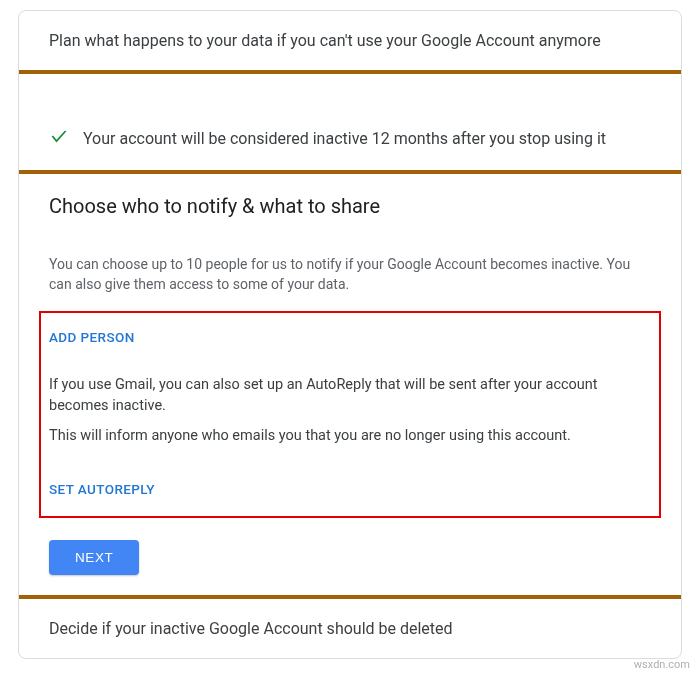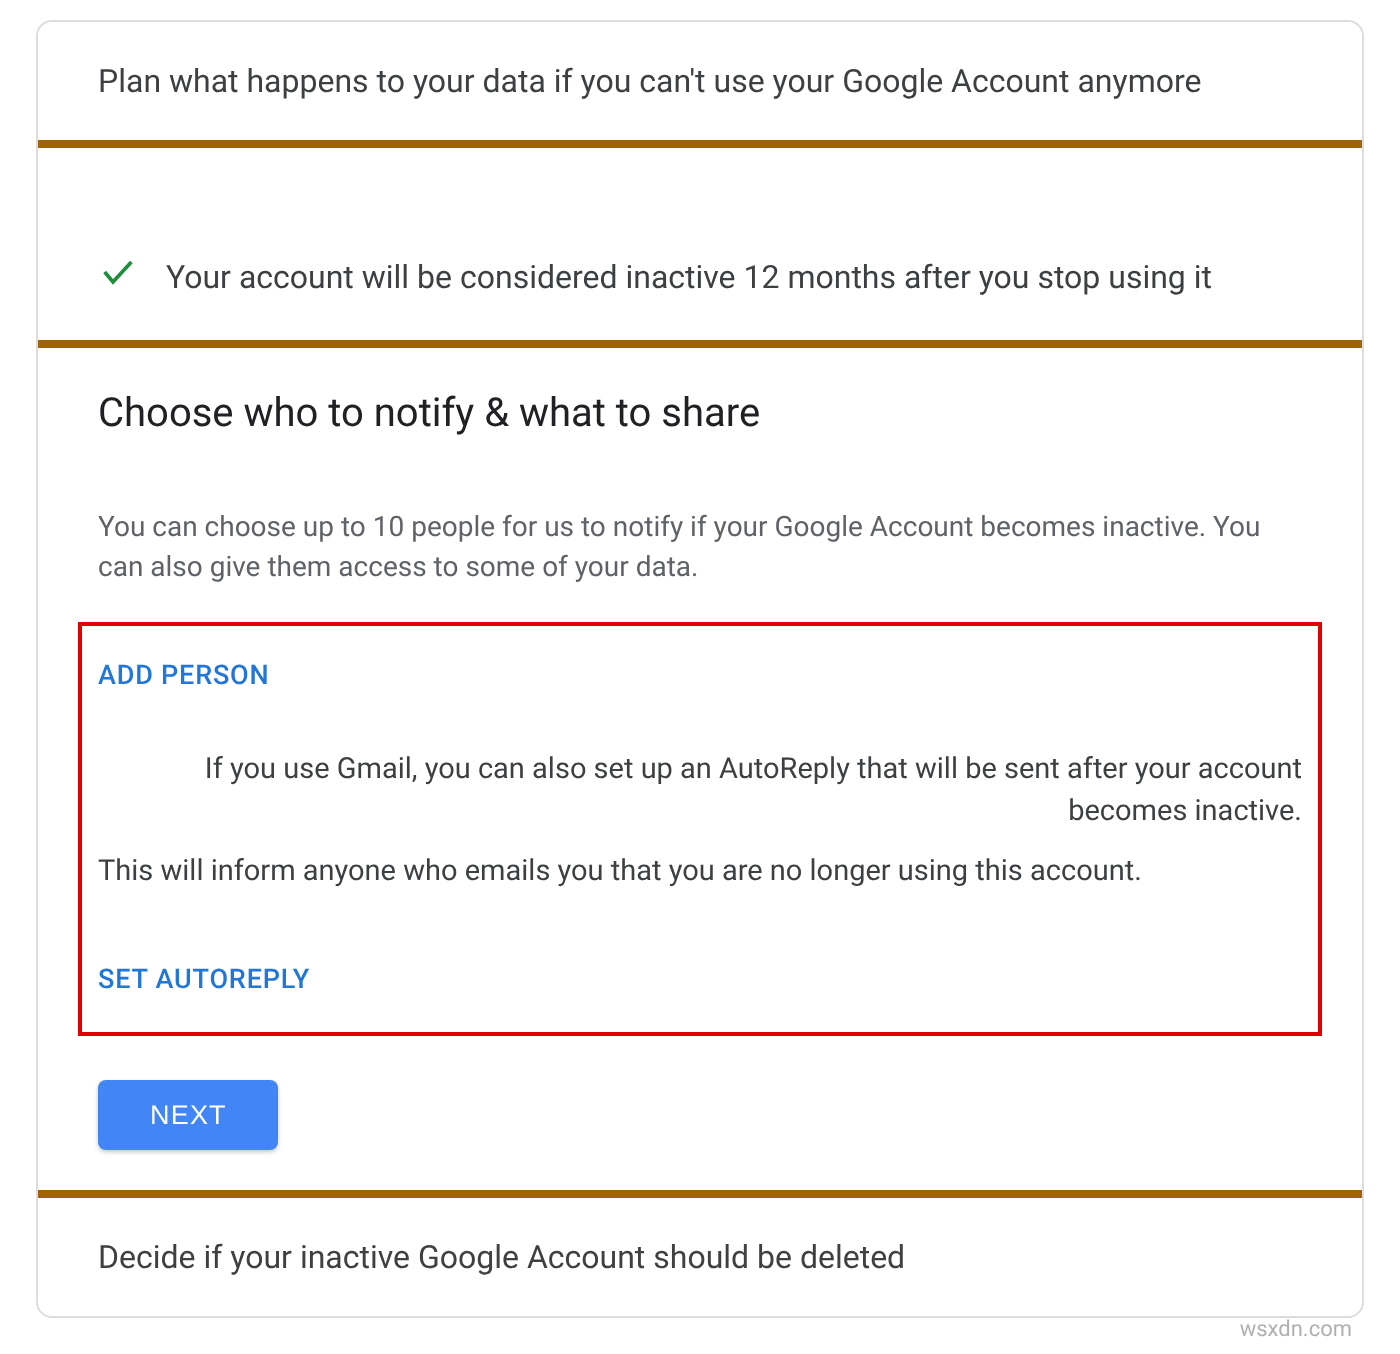--- a/index.html
+++ b/index.html
@@ -63,21 +63,20 @@
       font-size: 13.5px;
       font-weight: 500;
       letter-spacing: 0.4px;
       cursor: pointer;
     }
     .para {
       font-size: 14.5px;
       color: #3c4043;
       line-height: 1.5;
       margin-top: 28px;
-      text-align: right;
     }
     .para2 {
       font-size: 14.5px;
       color: #3c4043;
       line-height: 1.5;
       margin-top: 8px;
     }
     .autoreply-link {
       margin-top: 32px;
     }
@@ -91,21 +90,21 @@
       padding: 10px 26px;
       border-radius: 4px;
       cursor: pointer;
       margin-top: 22px;
       border: none;
       box-shadow: 0 1px 2px rgba(60,64,67,0.3);
     }
     .watermark {
       position: fixed;
       bottom: 6px;
-      right: 24px;
+      right: 10px;
       font-size: 11px;
       color: #b0b0b0;
     }
   </style>
 </head>
 <body>
 
 <div class="card">
 
   <div class="section">

